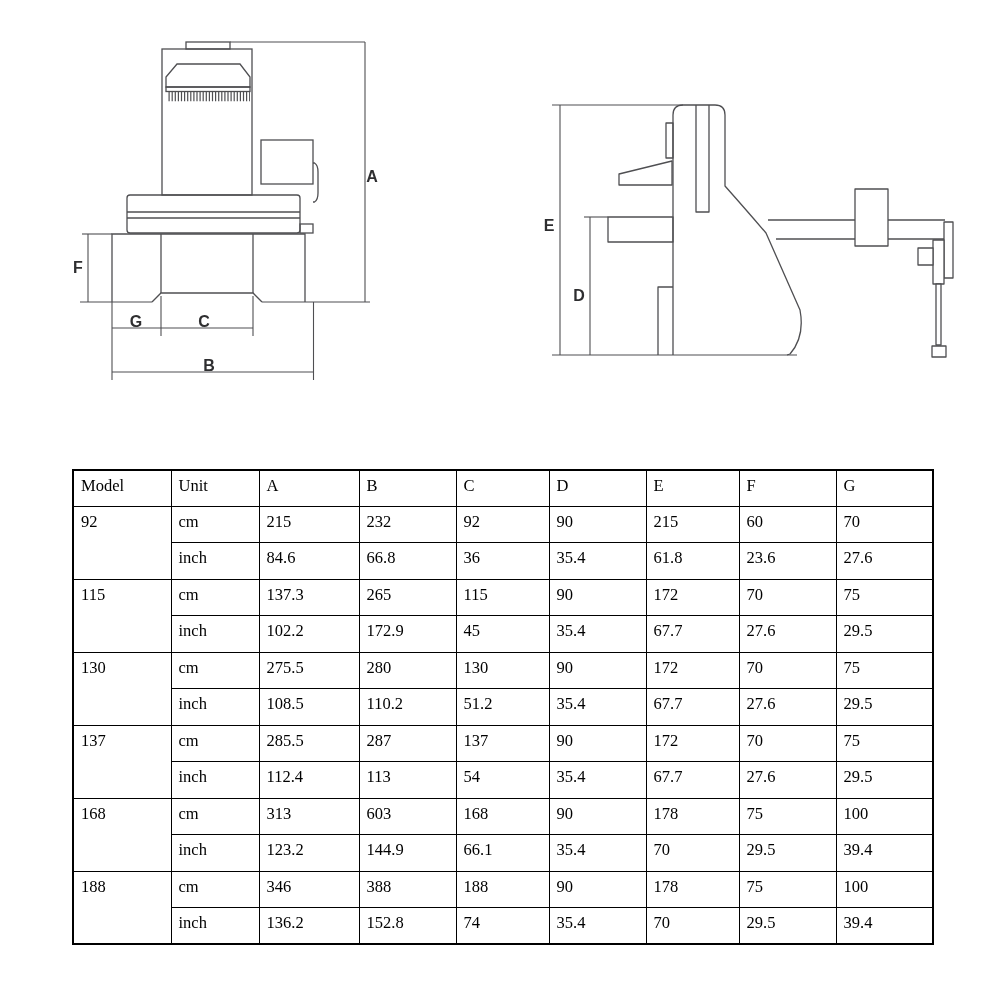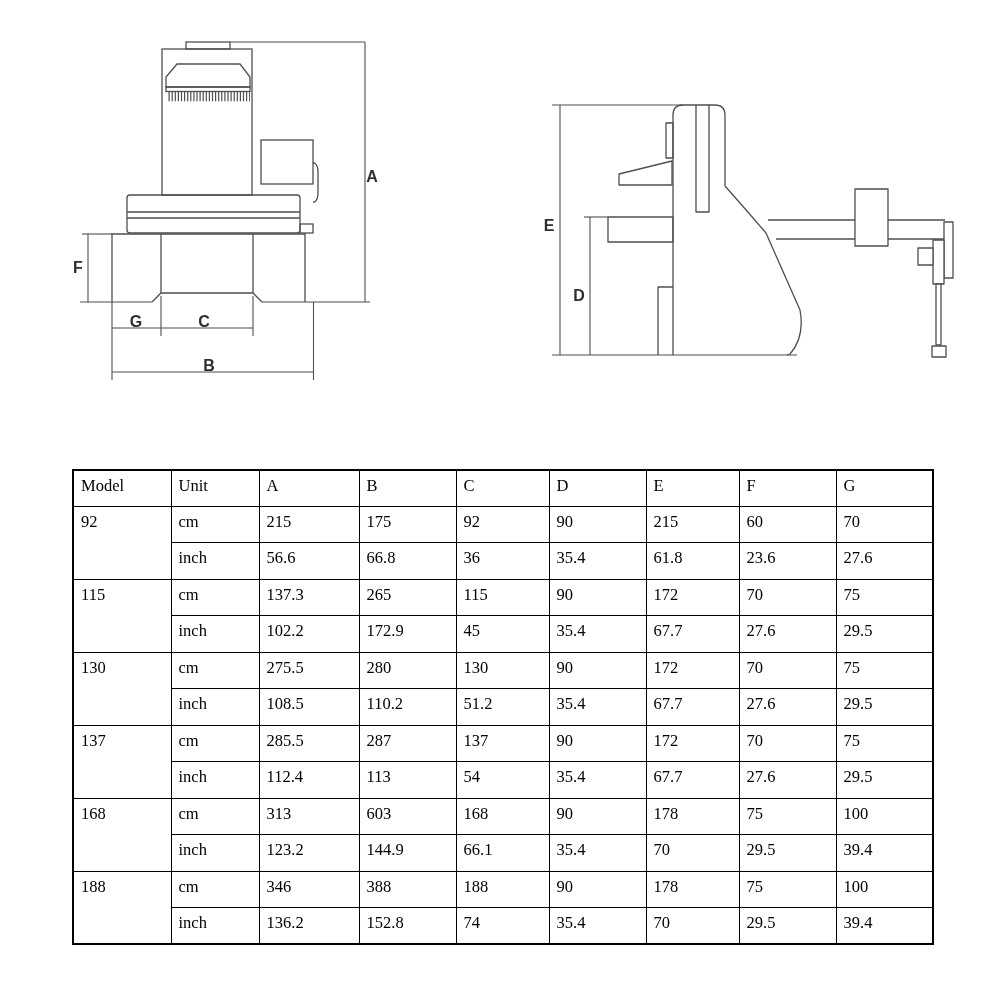--- a/index.html
+++ b/index.html
@@ -149,30 +149,30 @@
       <th>F</th>
       <th>G</th>
     </tr>
   </thead>
   <tbody>
 
     <tr>
       <td rowspan="2">92</td>
       <td>cm</td>
       <td>215</td>
-      <td>175</td>
+      <td>232</td>
       <td>92</td>
       <td>90</td>
       <td>215</td>
       <td>60</td>
       <td>70</td>
     </tr>
     <tr>
       <td>inch</td>
-      <td>56.6</td>
+      <td>84.6</td>
       <td>66.8</td>
       <td>36</td>
       <td>35.4</td>
       <td>61.8</td>
       <td>23.6</td>
       <td>27.6</td>
     </tr>
 
     <tr>
       <td rowspan="2">115</td>

